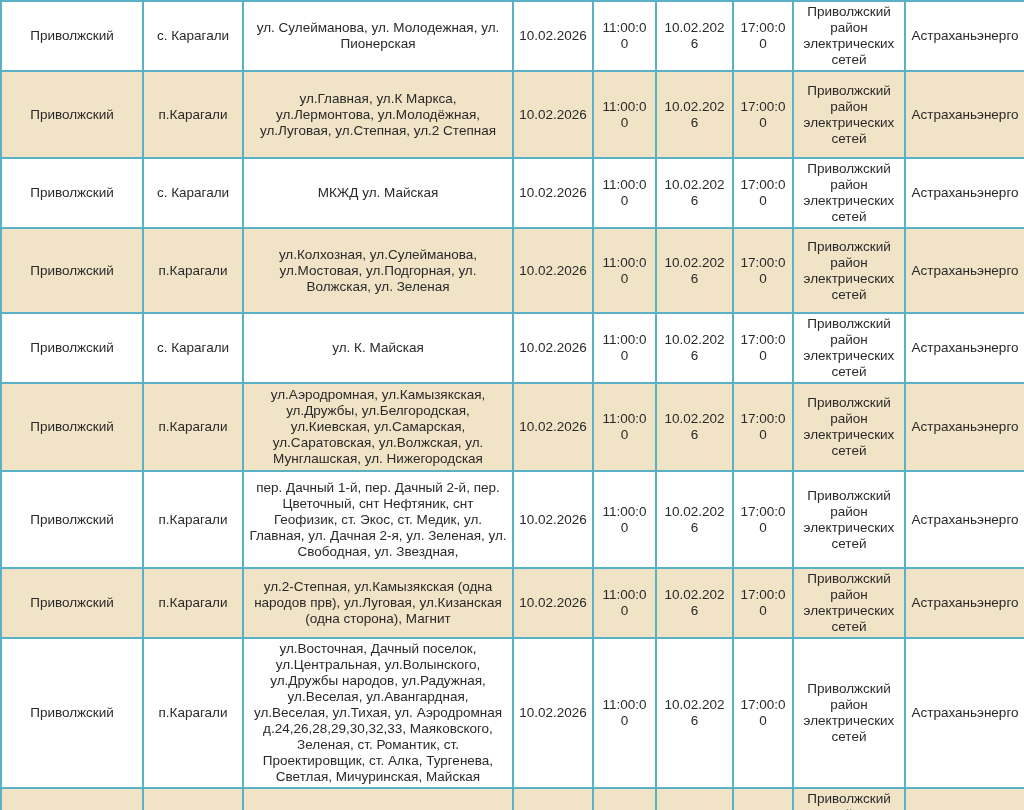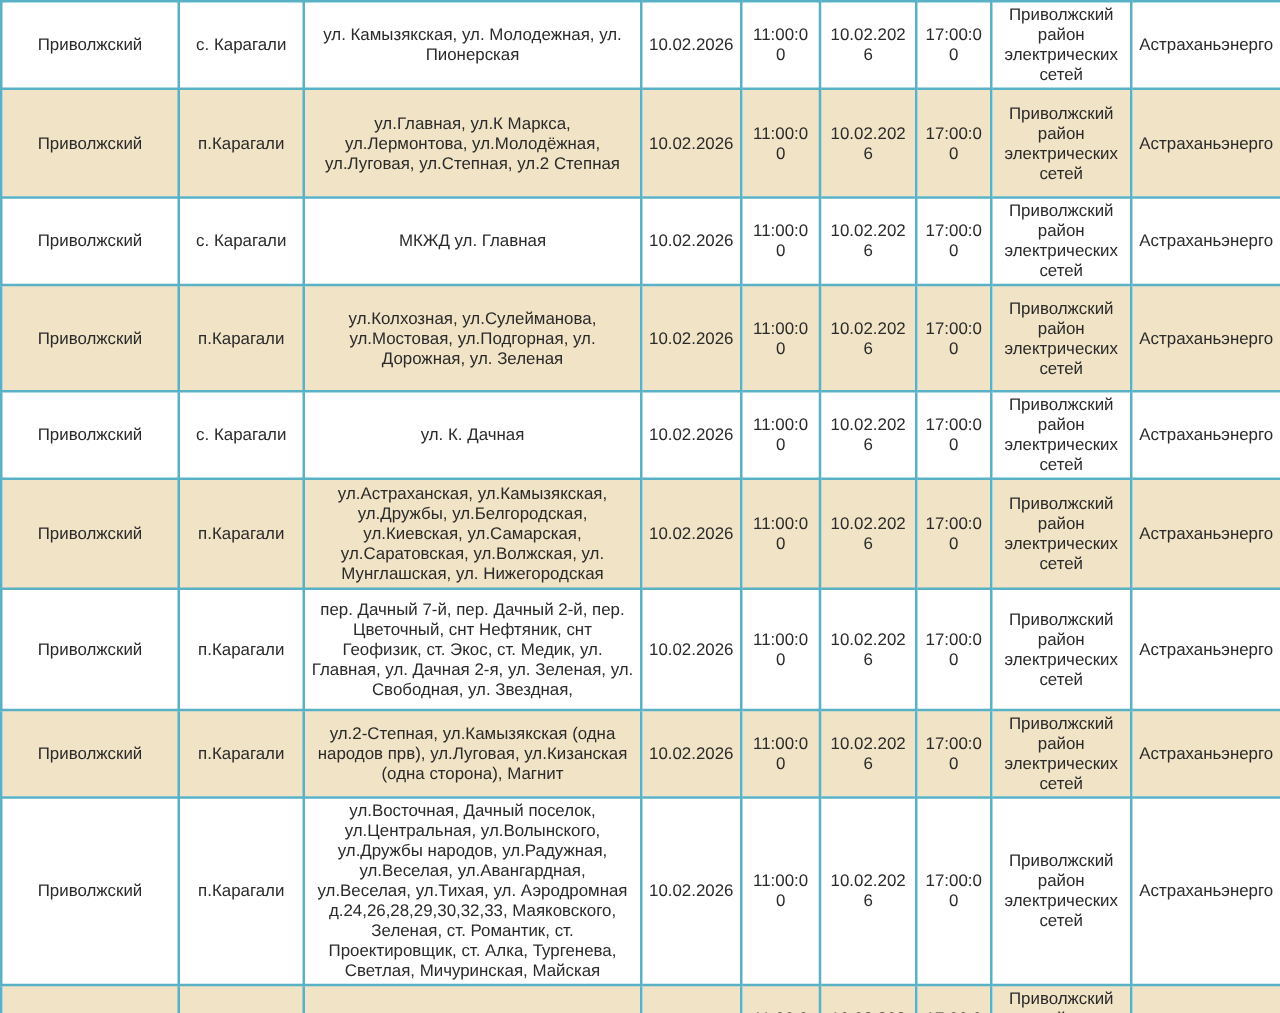--- a/index.html
+++ b/index.html
@@ -53,21 +53,21 @@
     <col class="c-start-time">
     <col class="c-end-date">
     <col class="c-end-time">
     <col class="c-organization">
     <col class="c-company">
   </colgroup>
   <tbody id="table-body">
       <tr class="row-even" style="height: 62px;">
         <td>Приволжский</td>
         <td>с. Карагали</td>
-        <td>ул. Камызякская, ул. Молодежная, ул. Пионерская</td>
+        <td>ул. Сулейманова, ул. Молодежная, ул. Пионерская</td>
         <td>10.02.2026</td>
         <td>11:00:00</td>
         <td>10.02.2026</td>
         <td>17:00:00</td>
         <td>Приволжский район электрических сетей</td>
         <td>Астраханьэнерго</td>
       </tr>
       <tr class="row-odd" style="height: 87px;">
         <td>Приволжский</td>
         <td>п.Карагали</td>
@@ -75,65 +75,65 @@
         <td>10.02.2026</td>
         <td>11:00:00</td>
         <td>10.02.2026</td>
         <td>17:00:00</td>
         <td>Приволжский район электрических сетей</td>
         <td>Астраханьэнерго</td>
       </tr>
       <tr class="row-even" style="height: 58px;">
         <td>Приволжский</td>
         <td>с. Карагали</td>
-        <td>МКЖД ул. Главная</td>
+        <td>МКЖД ул. Майская</td>
         <td>10.02.2026</td>
         <td>11:00:00</td>
         <td>10.02.2026</td>
         <td>17:00:00</td>
         <td>Приволжский район электрических сетей</td>
         <td>Астраханьэнерго</td>
       </tr>
       <tr class="row-odd" style="height: 85px;">
         <td>Приволжский</td>
         <td>п.Карагали</td>
-        <td>ул.Колхозная, ул.Сулейманова, ул.Мостовая, ул.Подгорная, ул. Дорожная, ул. Зеленая</td>
+        <td>ул.Колхозная, ул.Сулейманова, ул.Мостовая, ул.Подгорная, ул. Волжская, ул. Зеленая</td>
         <td>10.02.2026</td>
         <td>11:00:00</td>
         <td>10.02.2026</td>
         <td>17:00:00</td>
         <td>Приволжский район электрических сетей</td>
         <td>Астраханьэнерго</td>
       </tr>
       <tr class="row-even" style="height: 58px;">
         <td>Приволжский</td>
         <td>с. Карагали</td>
-        <td>ул. К. Дачная</td>
+        <td>ул. К. Майская</td>
         <td>10.02.2026</td>
         <td>11:00:00</td>
         <td>10.02.2026</td>
         <td>17:00:00</td>
         <td>Приволжский район электрических сетей</td>
         <td>Астраханьэнерго</td>
       </tr>
       <tr class="row-odd" style="height: 88px;">
         <td>Приволжский</td>
         <td>п.Карагали</td>
-        <td>ул.Астраханская, ул.Камызякская, ул.Дружбы, ул.Белгородская, ул.Киевская, ул.Самарская, ул.Саратовская, ул.Волжская, ул. Мунглашская, ул. Нижегородская</td>
+        <td>ул.Аэродромная, ул.Камызякская, ул.Дружбы, ул.Белгородская, ул.Киевская, ул.Самарская, ул.Саратовская, ул.Волжская, ул. Мунглашская, ул. Нижегородская</td>
         <td>10.02.2026</td>
         <td>11:00:00</td>
         <td>10.02.2026</td>
         <td>17:00:00</td>
         <td>Приволжский район электрических сетей</td>
         <td>Астраханьэнерго</td>
       </tr>
       <tr class="row-even" style="height: 97px;">
         <td>Приволжский</td>
         <td>п.Карагали</td>
-        <td>пер. Дачный 7-й, пер. Дачный 2-й, пер. Цветочный, снт Нефтяник, снт Геофизик, ст. Экос, ст. Медик, ул. Главная, ул. Дачная 2-я, ул. Зеленая, ул. Свободная, ул. Звездная,</td>
+        <td>пер. Дачный 1-й, пер. Дачный 2-й, пер. Цветочный, снт Нефтяник, снт Геофизик, ст. Экос, ст. Медик, ул. Главная, ул. Дачная 2-я, ул. Зеленая, ул. Свободная, ул. Звездная,</td>
         <td>10.02.2026</td>
         <td>11:00:00</td>
         <td>10.02.2026</td>
         <td>17:00:00</td>
         <td>Приволжский район электрических сетей</td>
         <td>Астраханьэнерго</td>
       </tr>
       <tr class="row-odd" style="height: 64px;">
         <td>Приволжский</td>
         <td>п.Карагали</td>

